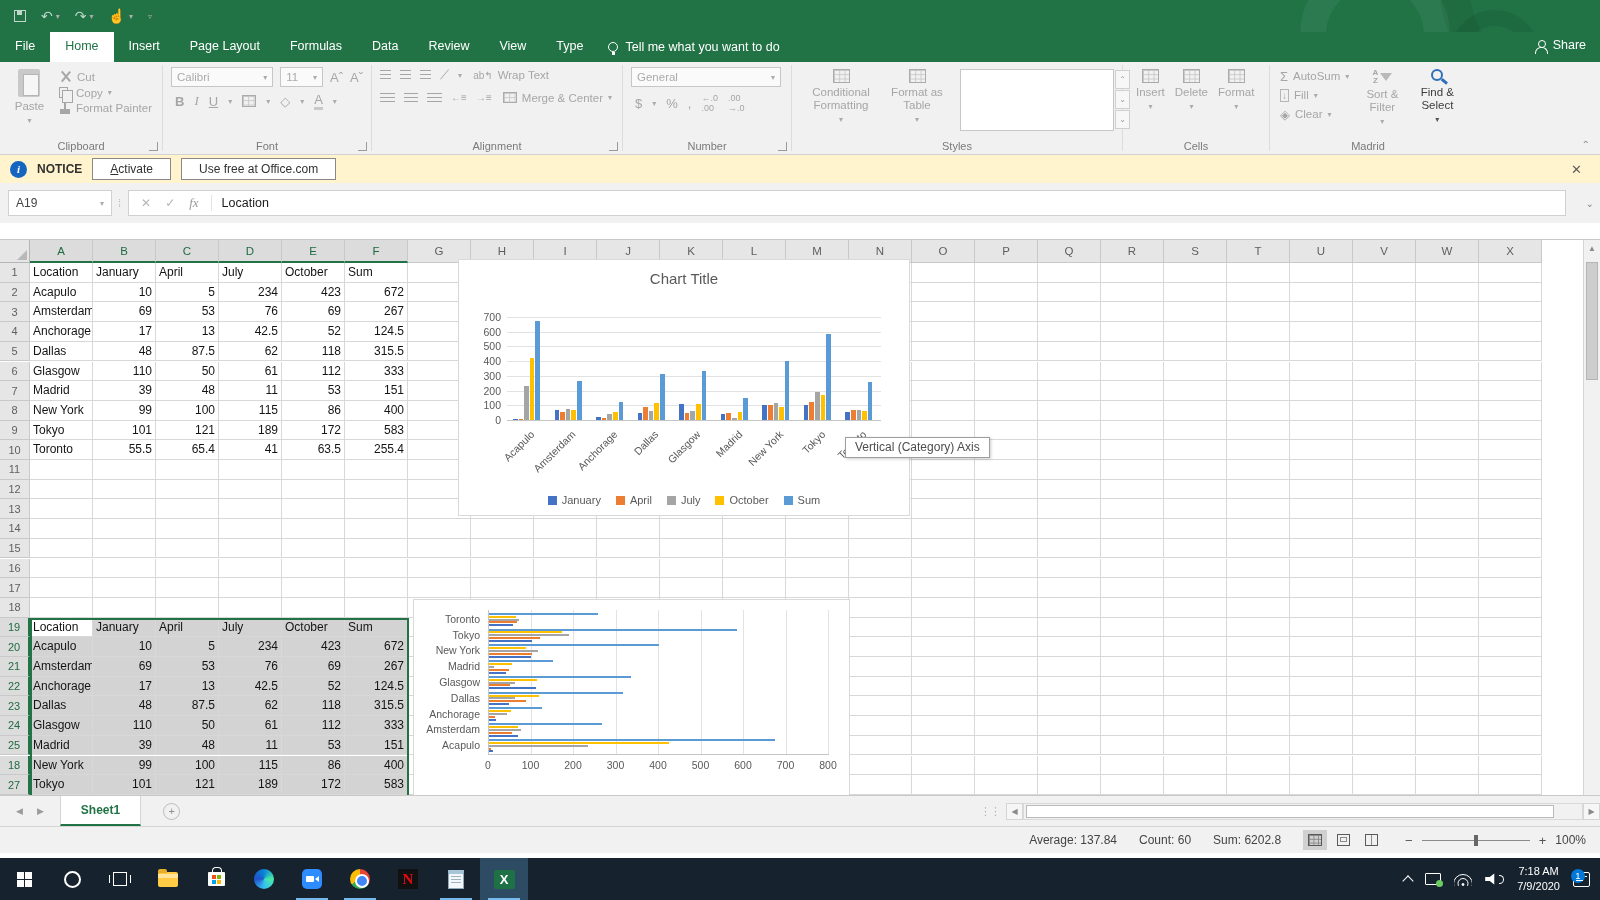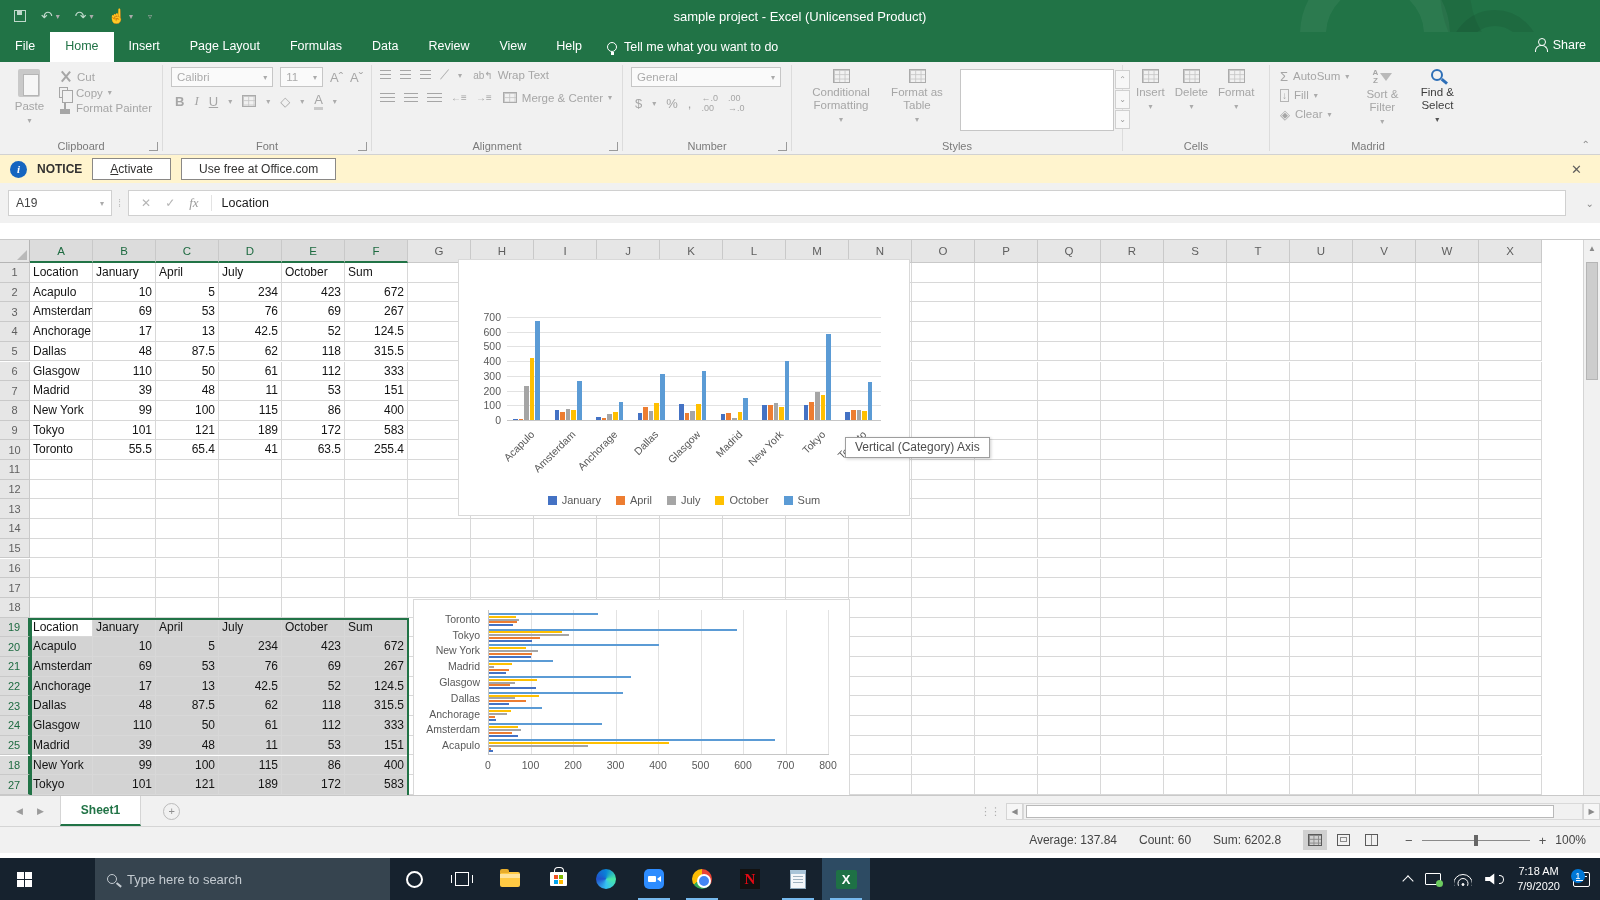--- a/index.html
+++ b/index.html
@@ -25,21 +25,21 @@
 .i-ribopt::after{content:"^";position:absolute;left:3px;top:-2px;font-size:9px}
 .i-restore{width:10px;height:10px;border:1.5px solid #fff;display:inline-block;position:relative;margin-top:3px}
 .i-restore::before{content:"";position:absolute;left:2px;top:-4px;width:10px;height:10px;border:1.5px solid #fff;border-left:none;border-bottom:none}
 
 .tabrow{height:30px;background:#217346;display:flex;align-items:stretch;color:#fff;position:relative}
 .tab{padding:7px 15px 6px;font-size:12.5px;cursor:default}
 .tab.active{background:#fff;color:#217346}
 .tellme{display:flex;align-items:center;gap:7px;padding:0 10px;font-size:12.5px}
 .i-bulb{width:10px;height:10px;border:1.5px solid #fff;border-radius:50%;position:relative;display:inline-block}
 .i-bulb::after{content:"";position:absolute;left:2.5px;top:9px;width:3px;height:3px;background:#fff}
-.share{position:absolute;right:14px;top:6px;display:flex;align-items:flex-start;gap:6px;font-size:12.5px}
+.share{position:absolute;right:14px;top:6px;display:flex;align-items:flex-end;gap:6px;font-size:12.5px}
 .i-person{width:12px;height:12px;position:relative;display:inline-block}
 .i-person::before{content:"";position:absolute;left:3px;top:0;width:6px;height:6px;border:1.3px solid #fff;border-radius:50%}
 .i-person::after{content:"";position:absolute;left:0;top:7px;width:11px;height:6px;border:1.3px solid #fff;border-bottom:none;border-radius:6px 6px 0 0}
 
 .ribbon{height:93px;background:#F1F1F1;border-bottom:1px solid #D2D2D2;display:flex;position:relative;font-size:11.5px;color:#A6A6A6}
 .grp{position:relative;padding:5px 8px 17px;display:flex;align-items:flex-start}
 .glabel{position:absolute;bottom:2px;left:0;right:0;text-align:center;font-size:11px;color:#7A7A7A}
 .dlg{position:absolute;bottom:3px;right:4px;width:9px;height:9px;border-right:1.3px solid #9A9A9A;border-bottom:1.3px solid #9A9A9A}
 .gsep{width:1px;background:#DCDCDC;margin:3px 0}
 .btn-big{display:flex;flex-direction:column;align-items:center;gap:3px;padding:2px 5px;text-align:center;line-height:1.15}
@@ -205,34 +205,33 @@
     <span class="qi">
         <span class="i-save"></span>
       </span>
     <span class="qi">↶<span class="dd">▾</span></span>
     <span class="qi">↷<span class="dd">▾</span></span>
     <span class="qi">☝<span class="dd">▾</span></span>
     <span class="qi">
         <span class="dd">▿</span>
       </span>
   </div>
-  <div class="ttl">sample project  -  Excel (Unlicensed Product)</div>
 </div>
 
 <div class="tabrow">
   <div style="display:flex">
       <div class="tab">File</div>
       <div class="tab active">Home</div>
       <div class="tab">Insert</div>
       <div class="tab">Page Layout</div>
       <div class="tab">Formulas</div>
       <div class="tab">Data</div>
       <div class="tab">Review</div>
       <div class="tab">View</div>
-      <div class="tab">Help</div>
+      <div class="tab">Type</div>
     </div>
   <div class="tellme">
     <span class="i-bulb"></span>
     <span>Tell me what you want to do</span>
   </div>
   <div class="share">
     <span class="i-person"></span>
     <span>Share</span>
   </div>
 </div>
@@ -1149,20 +1148,21 @@
       <div class="cell" style="left: 1353px; top: 535.2px; width: 63px; height: 19.7px;"></div>
       <div class="cell" style="left: 1416px; top: 535.2px; width: 63px; height: 19.7px;"></div>
       <div class="cell" style="left: 1479px; top: 535.2px; width: 63px; height: 19.7px;"></div>
       <div class="sel-outline" style="left: 30px; top: 377.6px; width: 379px; height: 184px;"></div>
     </div>
   <div class="vsb">
     <span class="arr">▲</span>
     <div class="vthumb"></div>
   </div>
 <div class="chart" style="left: 458px; top: 19px; width: 452px; height: 257px;">
+      <div class="c-title" style="top: 10px;">Chart Title</div>
       <div class="glh axl" style="left: 48px; width: 374px; top: 160px;"></div>
       <div class="ylab" style="left: 8px; top: 154px;">0</div>
       <div class="glh" style="left: 48px; width: 374px; top: 145.286px;"></div>
       <div class="ylab" style="left: 8px; top: 139.286px;">100</div>
       <div class="glh" style="left: 48px; width: 374px; top: 130.571px;"></div>
       <div class="ylab" style="left: 8px; top: 124.571px;">200</div>
       <div class="glh" style="left: 48px; width: 374px; top: 115.857px;"></div>
       <div class="ylab" style="left: 8px; top: 109.857px;">300</div>
       <div class="glh" style="left: 48px; width: 374px; top: 101.143px;"></div>
       <div class="ylab" style="left: 8px; top: 95.1429px;">400</div>
@@ -1373,24 +1373,20 @@
 
 <div class="taskbar">
   <div class="start">
     <span class="winlogo">
         <span></span>
         <span></span>
         <span></span>
         <span></span>
       </span>
   </div>
-  <div class="tsearch">
-    <span class="i-tmag"></span>
-    <span>Type here to search</span>
-  </div>
   <div class="tico">
       <span class="i-cortana"></span>
     </div>
   <div class="tico">
       <span class="i-tview"></span>
     </div>
   <div class="tico">
       <span class="i-folder"></span>
     </div>
   <div class="tico">

